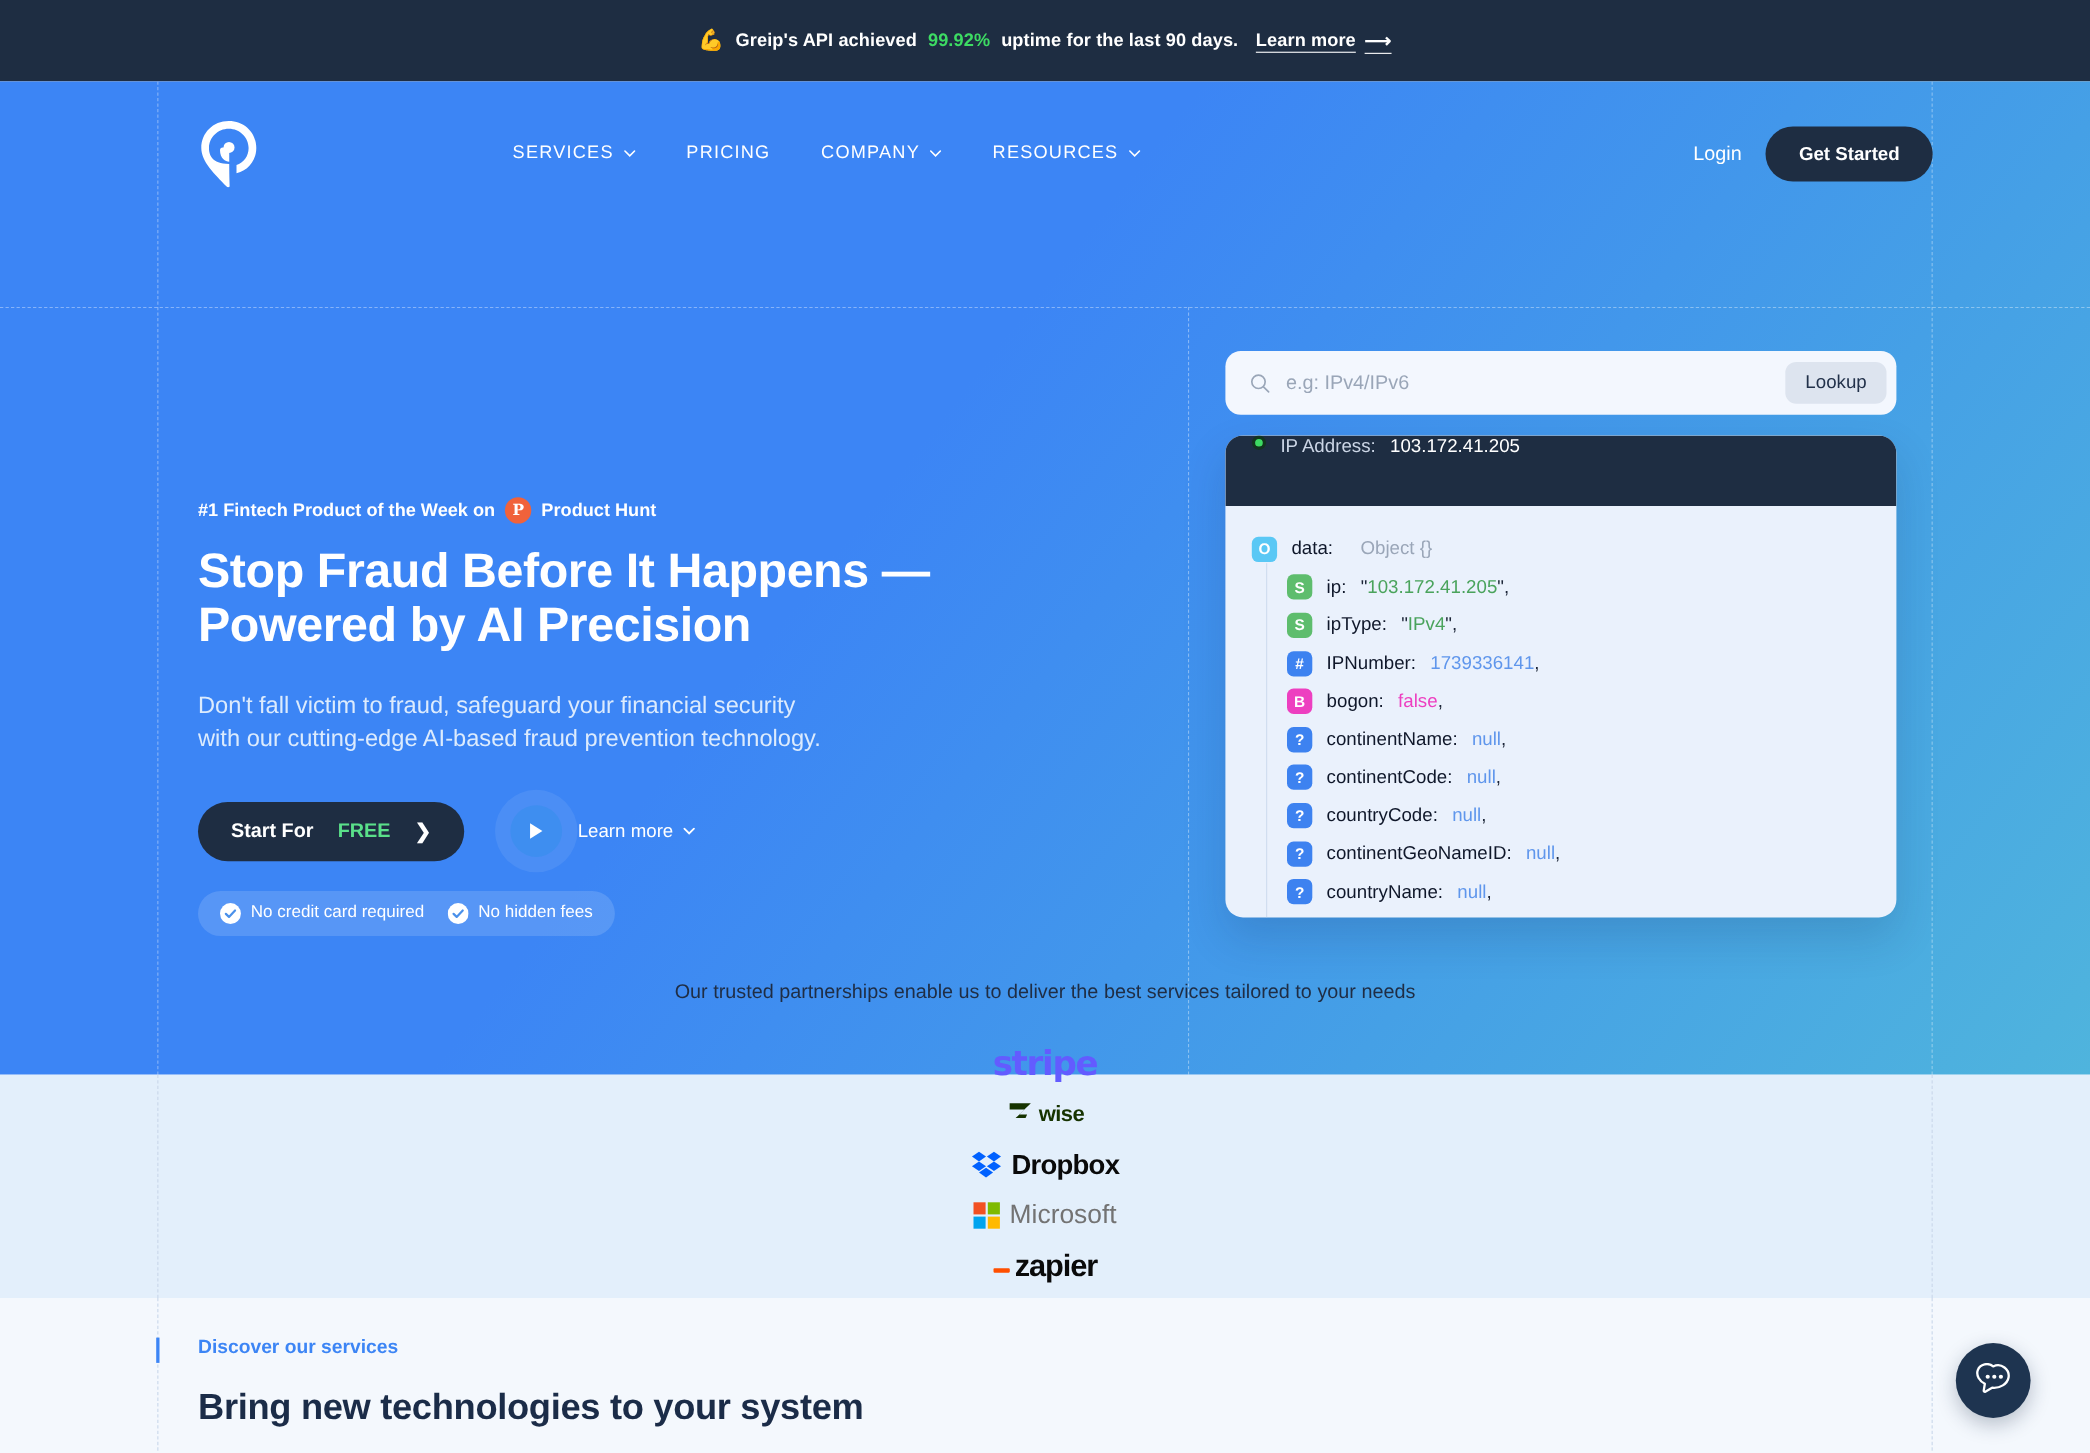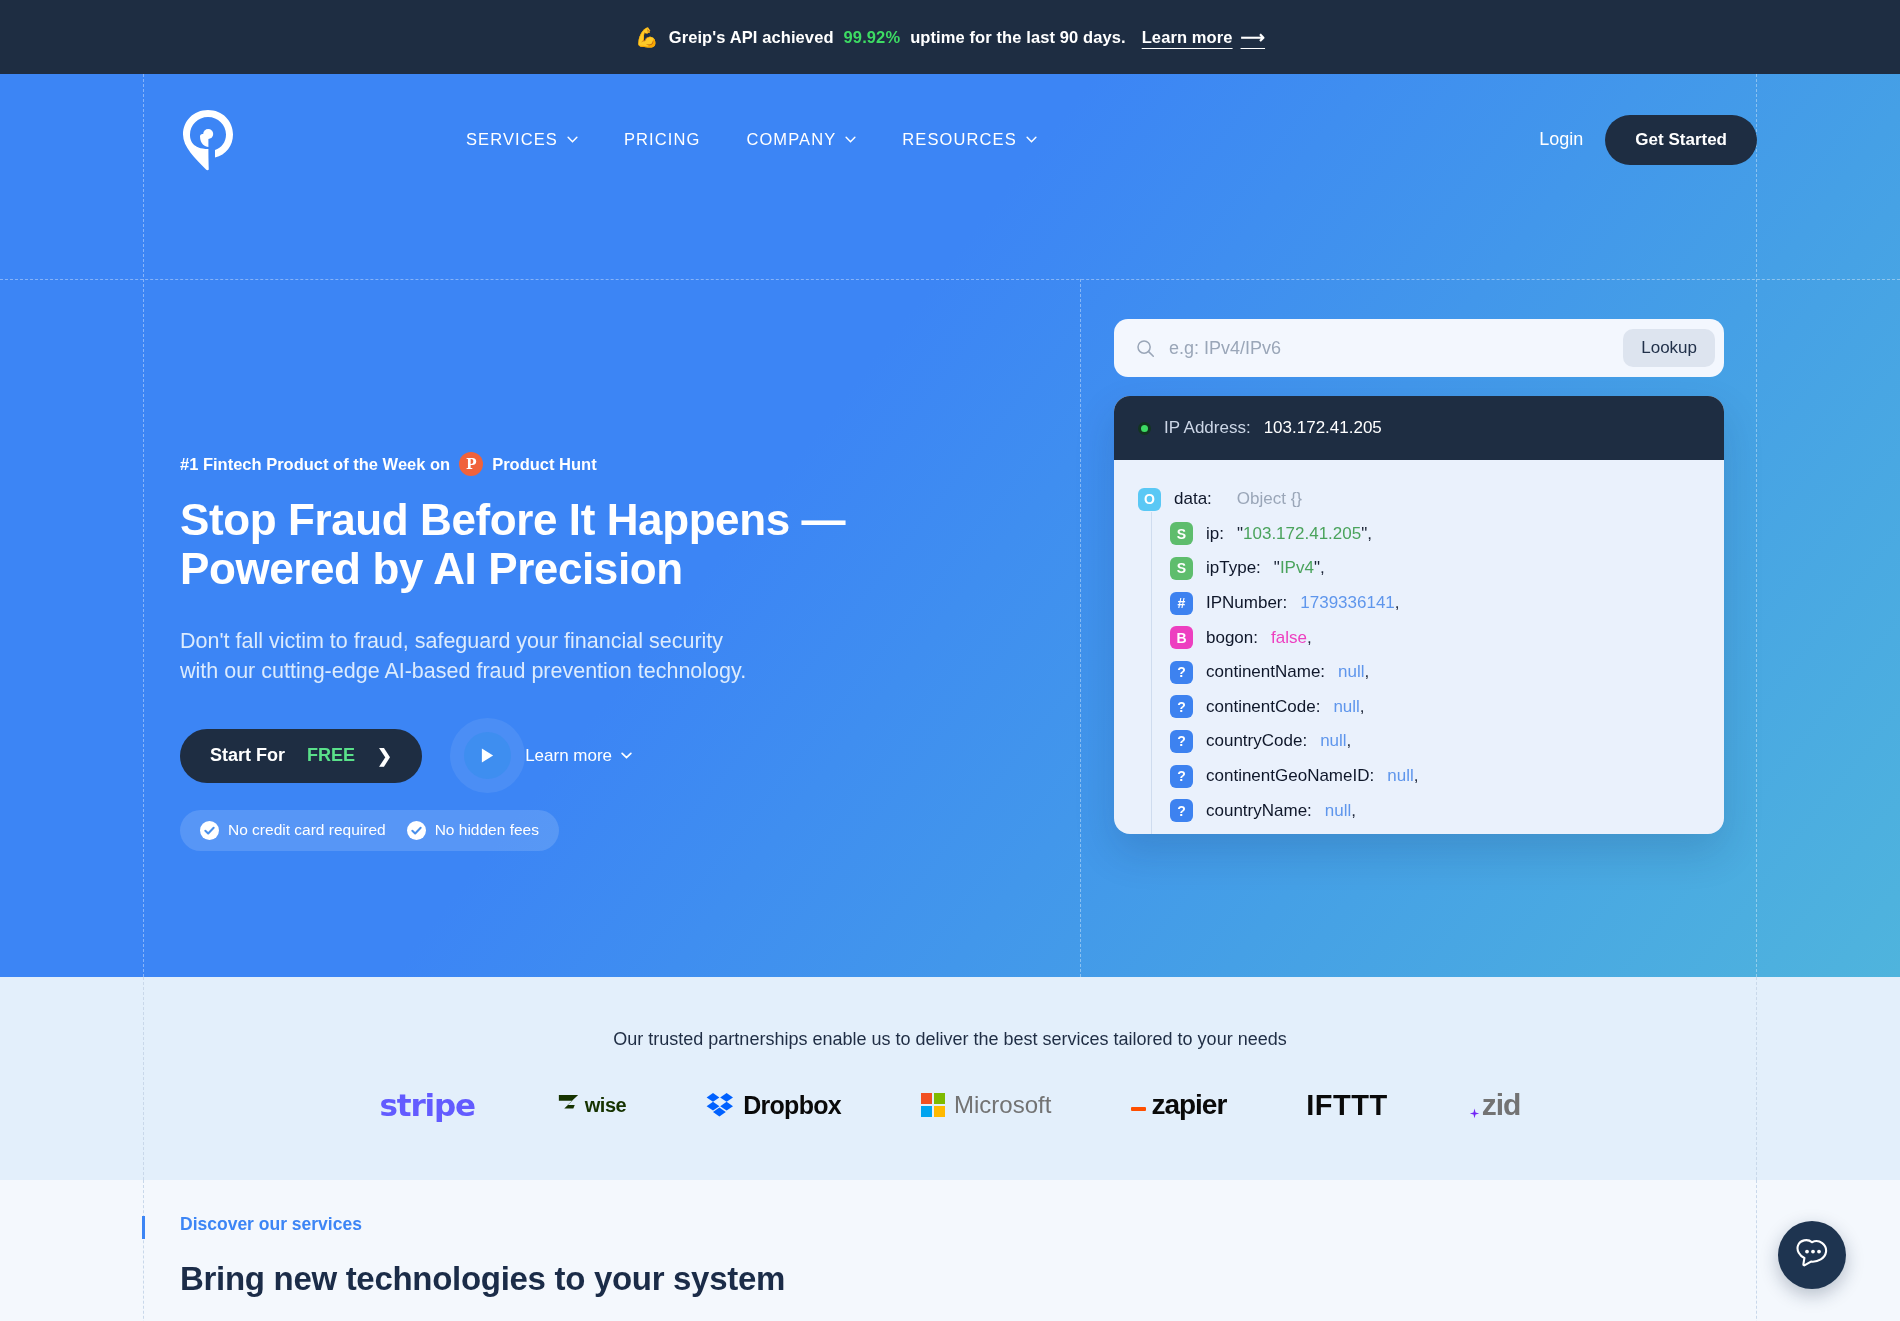--- a/index.html
+++ b/index.html
@@ -128,21 +128,21 @@
     background: #dde4ef; color: #22314a; border: none; border-radius: 10px;
     padding: 9px 18px; font-size: 17px; font-weight: 400; cursor: pointer;
     font-family: inherit;
   }
   .jsonbox {
     margin-top: 19px; border-radius: 16px; overflow: hidden;
     background: #eaf1fc; height: 438px; display: flex; flex-direction: column;
     box-shadow: 0 18px 40px rgba(18,40,80,.16);
   }
   .jsonhead {
-    background: #1e2d42; height: 64px; display: flex; align-items: center;
+    background: #1e2d42; height: 64px; display: flex; align-items: flex-start;
     gap: 13px; padding: 0 24px; color: #ccd6e6; font-size: 17px;
   }
   .dot-green {
     width: 13px; height: 13px; border-radius: 50%;
     background: #3ddb63; border: 3px solid #12351f; flex: none;
   }
   .jsonhead .ipval { color: #ffffff; }
   .jsonbody { flex: 1; padding: 22px 24px 0 24px; overflow: hidden; position: relative; }
   .jrow { display: flex; align-items: center; gap: 13px; height: 34.6px; font-size: 17px; }
   .jrow.child { padding-left: 32px; position: relative; }
@@ -170,21 +170,21 @@
   .jcomma { color: #1b2436; }
 
   
   .partners {
     background: #e3effb; height: 203px; position: relative;
     display: flex; flex-direction: column; align-items: center; justify-content: center;
   }
   .partners .ptext {
     color: #1f2d44; font-size: 18px; font-weight: 400; margin-bottom: 32px;
   }
-  .logos { display: flex; align-items: center; gap: 0; }
+  .logos { display: flex; align-items: center; gap: 0; flex-direction: column; }
   .logo-item {
     display: flex; align-items: center; justify-content: center;
     height: 46px; padding: 0 40px; cursor: pointer;
   }
   .l-stripe { color: #635bff; font-size: 31px; font-weight: 700; letter-spacing: -1.2px;
               font-family: "DejaVu Sans", sans-serif; }
   .l-wise { color: #163300; font-size: 20px; font-weight: 700; letter-spacing: -.5px;
             display: flex; align-items: center; gap: 3px; }
   .l-dropbox { color: #0a0a0a; font-size: 25px; font-weight: 700; letter-spacing: -.7px;
                display: flex; align-items: center; gap: 9px; }

